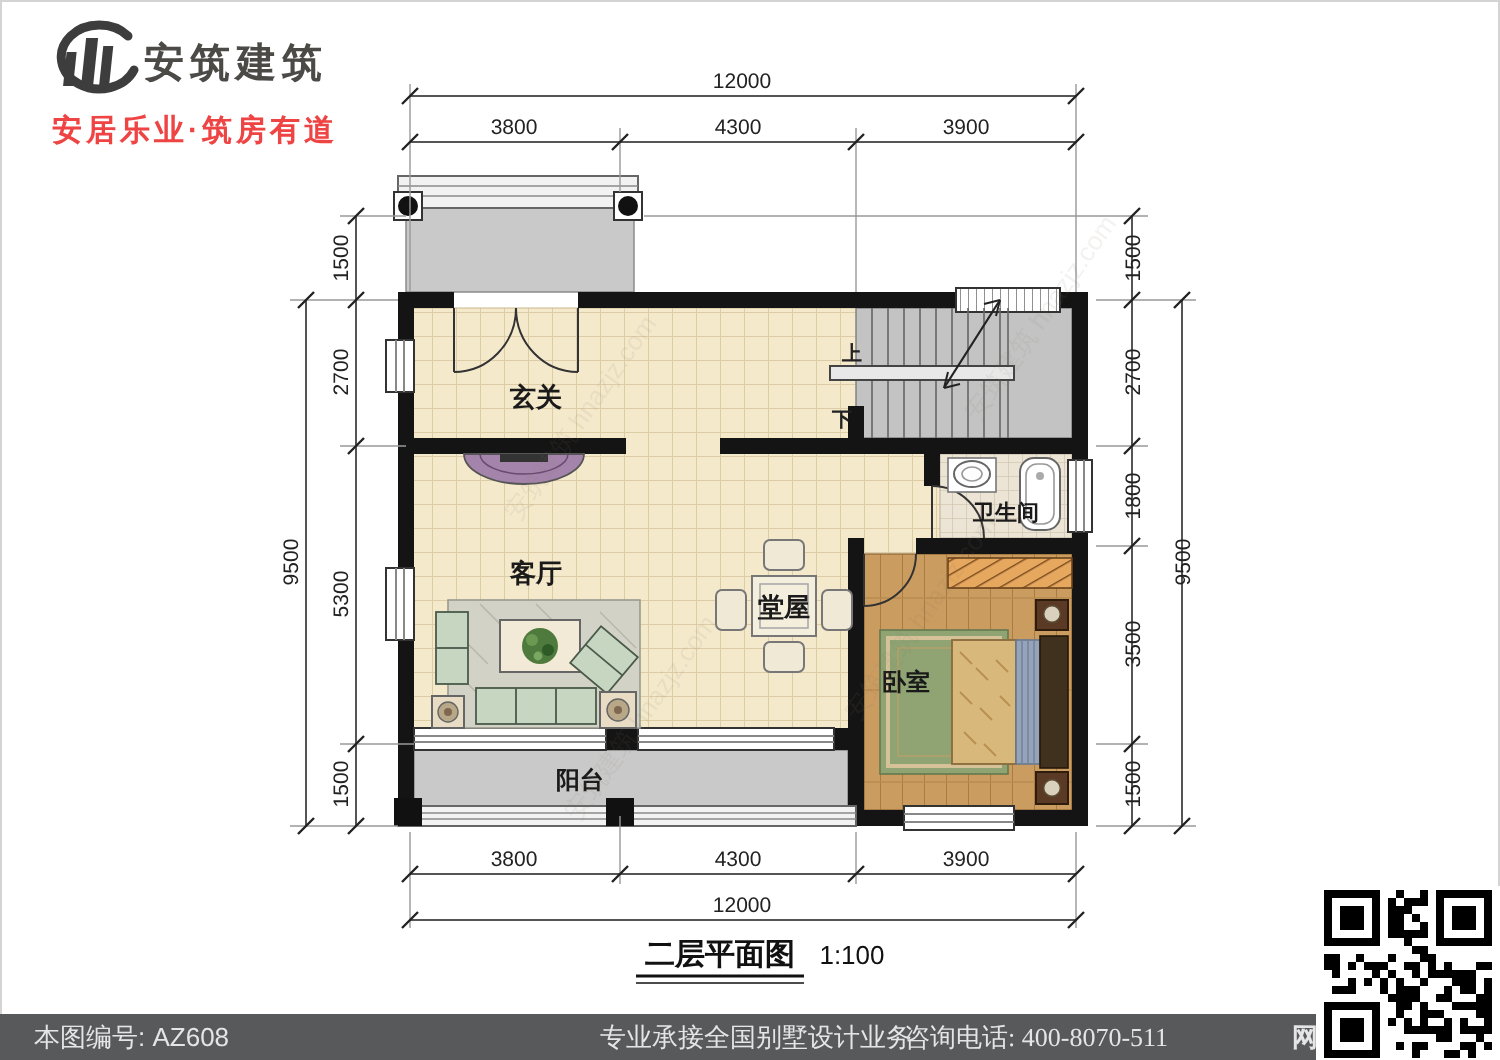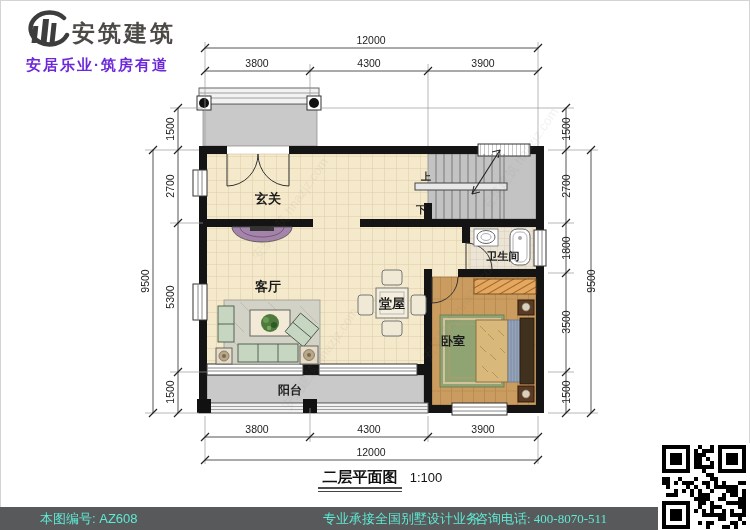--- a/index.html
+++ b/index.html
@@ -1,30 +1,30 @@
 <!DOCTYPE html>
 <html><head>
 <meta charset="utf-8">
 <style>
   html,body{margin:0;padding:0;background:#eee;}
   .page{position:relative;width:750px;height:530px;background:#fff;overflow:hidden;
         box-shadow:inset 0 0 0 1px #d4d4d4;font-family:"Liberation Sans",sans-serif;}
   .plan-svg{position:absolute;left:0;top:0;}
   
   .logo{position:absolute;left:20px;top:10px;width:260px;height:80px;}
-  .logo-title{position:absolute;left:52px;top:8px;font-size:23px;font-weight:bold;
+  .logo-title{position:absolute;left:52px;top:8px;font-size:20px;font-weight:bold;
               color:#4c4a46;letter-spacing:3px;}
   .logo-tagline{position:absolute;left:6px;top:46px;font-size:15px;font-weight:bold;
-                color:#6d28d9;letter-spacing:2px;}
+                color:#ef4444;letter-spacing:2px;}
   
   .wm{position:absolute;font-size:13px;color:rgba(130,120,100,.55);opacity:.18;
       transform:rotate(-55deg);white-space:nowrap;pointer-events:none;}
   
   .footer{position:absolute;left:0;bottom:0;width:750px;height:23px;background:#58595b;}
-  .footer span{position:absolute;top:3px;font-size:13px;color:#5eead4;white-space:nowrap;margin-left:23px;}
+  .footer span{position:absolute;top:3px;font-size:13px;color:#e5e5e5;white-space:nowrap;}
   .f-num{left:17px;}
   .f-company{left:148px;}
   .f-service{left:300px;}
   .f-phone{left:452px;font-family:Liberation Serif, serif;}
   .f-net{left:646px;font-weight:bold;}
   
   .qr{position:absolute;right:0;bottom:0;width:92px;height:87px;background:#fff;
       display:flex;align-items:center;justify-content:center;}
 </style>
 </head>

